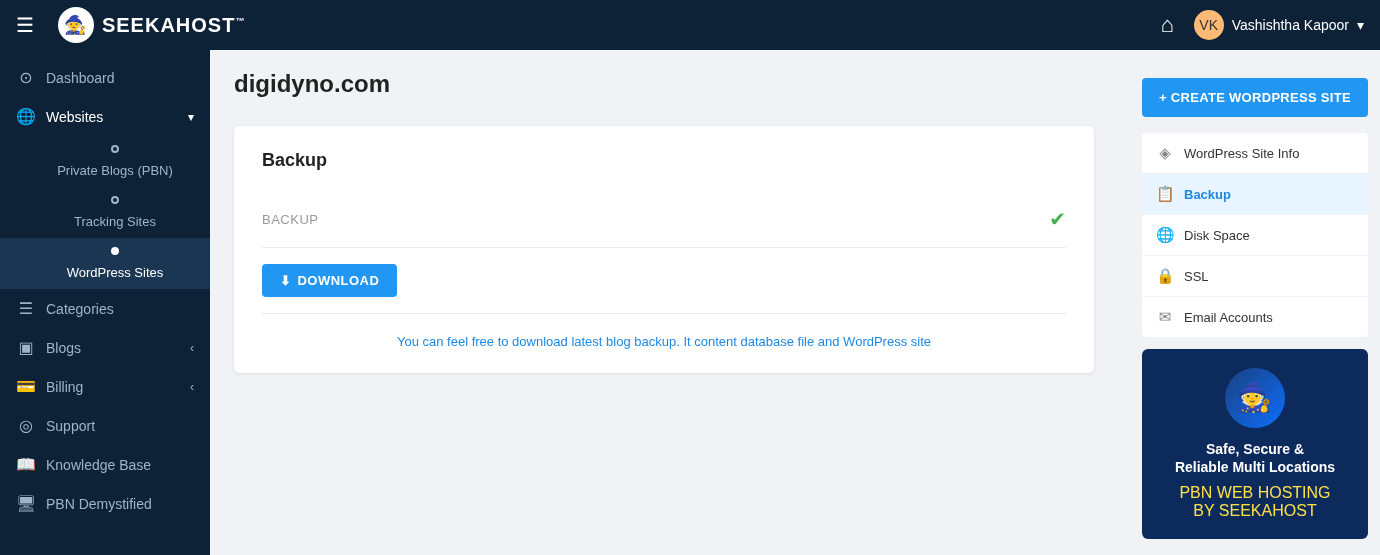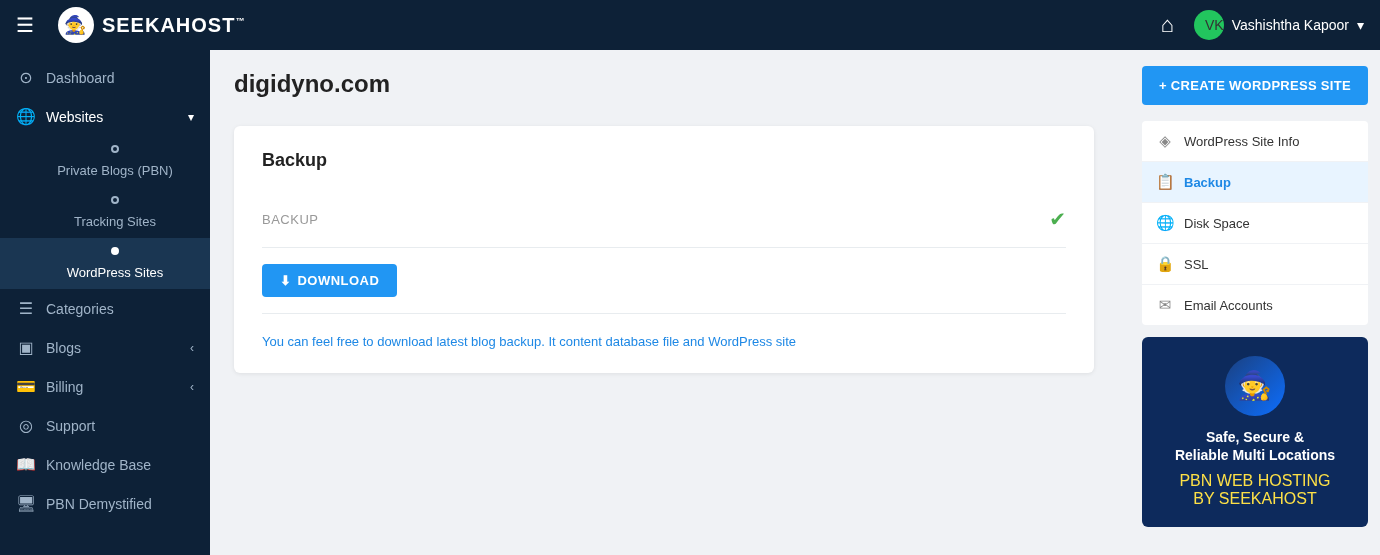--- a/index.html
+++ b/index.html
@@ -21,21 +21,21 @@
       width: 36px; height: 36px; border-radius: 50%; background: #fff;
       display: flex; align-items: center; justify-content: center;
       font-size: 18px; color: #0d2137; font-weight: bold;
     }
     .logo-text { color: #fff; font-size: 20px; font-weight: bold; letter-spacing: 1px; text-transform: uppercase; }
     .logo-text sup { font-size: 9px; }
     .hamburger { color: #fff; font-size: 20px; cursor: pointer; margin-right: 8px; }
     .topnav-right { display: flex; align-items: center; gap: 20px; }
     .home-icon { color: #fff; font-size: 22px; cursor: pointer; }
     .user-area { display: flex; align-items: center; gap: 8px; color: #fff; font-size: 14px; cursor: pointer; }
-    .user-avatar { width: 30px; height: 30px; border-radius: 50%; background: #22c55e; display: flex; align-items: center; justify-content: flex-end; color: #333; font-size: 14px; }
+    .user-avatar { width: 30px; height: 30px; border-radius: 50%; background: #fdba74; display: flex; align-items: center; justify-content: center; color: #333; font-size: 14px; }
 
     
     .layout { display: flex; flex: 1; overflow: hidden; }
 
     
     .sidebar {
       width: 210px;
       background: #0d2137;
       flex-shrink: 0;
       overflow-y: auto;
@@ -90,24 +90,24 @@
       color: #fff;
       border: none;
       padding: 9px 18px;
       border-radius: 4px;
       font-size: 13px;
       font-weight: bold;
       cursor: pointer;
       display: flex; align-items: center; gap: 6px;
       letter-spacing: 0.5px;
     }
-    .backup-note { margin-top: 20px; font-size: 13px; color: #1e88e5; }
-
-    
-    .right-panel { width: 250px; flex-shrink: 0; background: #f0f2f5; padding: 16px 12px; display: flex; flex-direction: column; gap: 0; }
+    .backup-note { margin-top: 20px; font-size: 13px; color: #1e88e5; text-align: center; }
+
+    
+    .right-panel { width: 250px; flex-shrink: 0; background: #f0f2f5; padding: 16px 12px; display: flex; flex-direction: column; gap: 0; justify-content: flex-end; }
     .create-wp-btn {
       background: #2196f3;
       color: #fff;
       border: none;
       padding: 12px 16px;
       border-radius: 4px;
       font-size: 13px;
       font-weight: bold;
       cursor: pointer;
       width: 100%;

